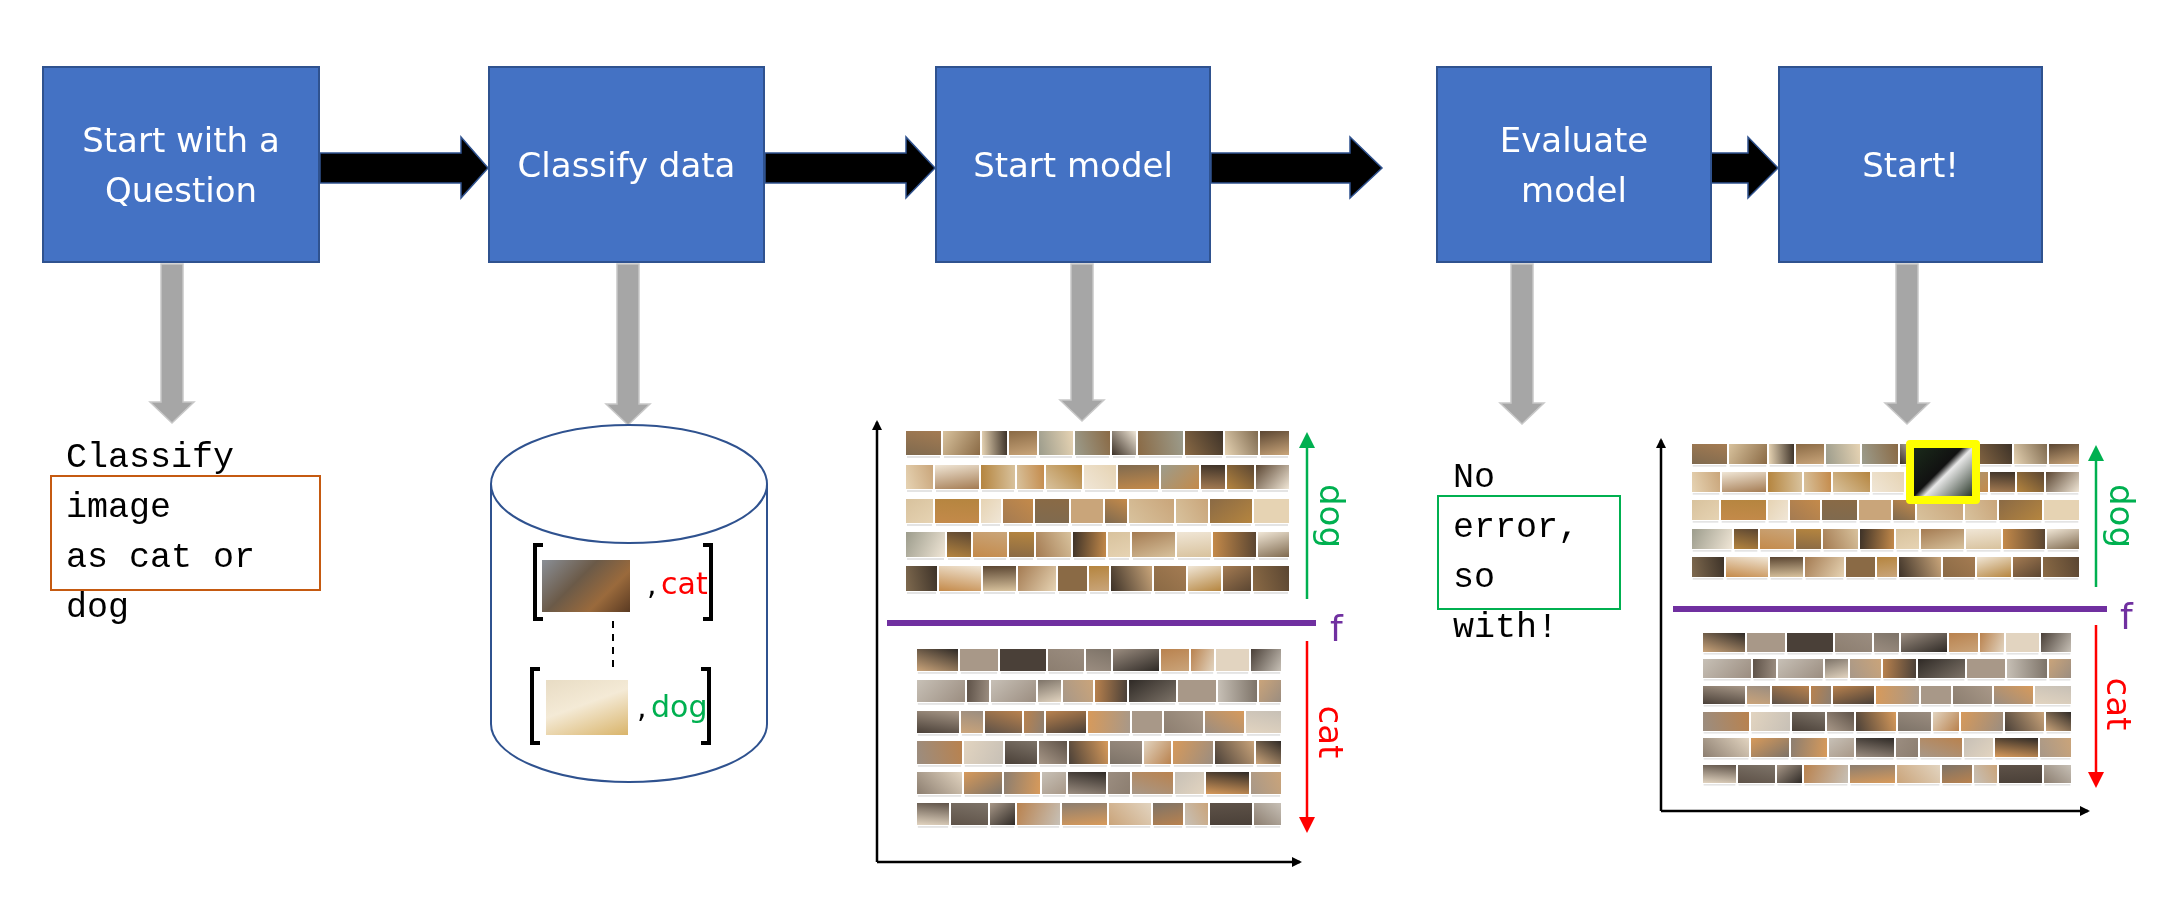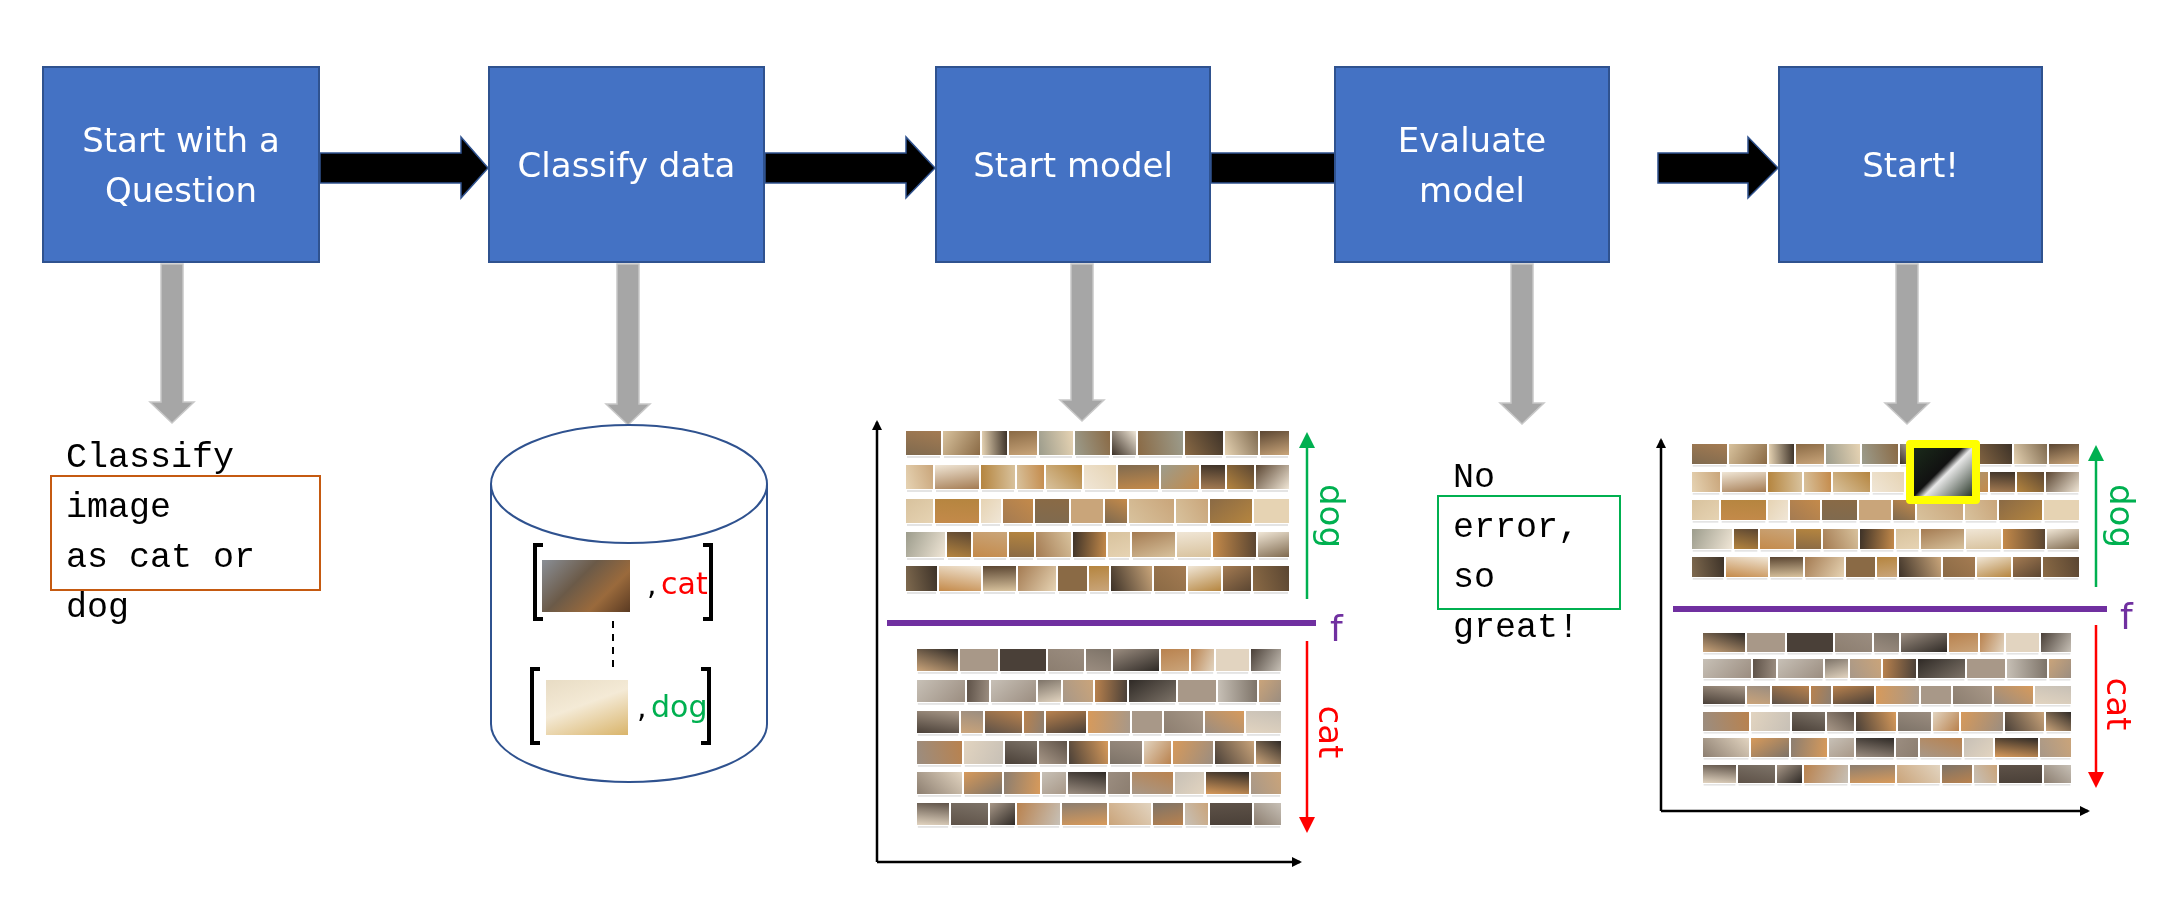--- a/index.html
+++ b/index.html
@@ -79,21 +79,21 @@
 <div class="step" style="left:42px;width:278px;">
     <span>Start with a
 Question</span>
   </div>
 <div class="step" style="left:488px;width:277px;">
     <span>Classify data</span>
   </div>
 <div class="step" style="left:935px;width:276px;">
     <span>Start model</span>
   </div>
-<div class="step" style="left:1334px;width:276px;">
+<div class="step" style="left:1436px;width:276px;">
     <span>Evaluate
 model</span>
   </div>
 <div class="step" style="left:1778px;width:265px;">
     <span>Start!</span>
   </div>
 
 <div class="textbox" style="left:50px;top:475px;width:271px;height:116px;border:2px solid #c55a11;">
   <span>Classify image
 as cat or dog</span>
@@ -246,21 +246,21 @@
       <div class="tile" style="width: 43.9778px; height: 24.05px; border: 1px solid rgb(255, 255, 255); box-sizing: border-box; background: linear-gradient(177deg, rgb(94, 82, 72), rgb(74, 64, 56)); box-shadow: rgb(228, 228, 228) 0px 3.7px 0px -1.85px;"></div>
       <div class="tile" style="width: 28.893px; height: 24.05px; border: 1px solid rgb(255, 255, 255); box-sizing: border-box; background: linear-gradient(39deg, rgb(140, 126, 112), rgb(199, 192, 182)); box-shadow: rgb(228, 228, 228) 0px 3.7px 0px -1.85px;"></div>
     </div>
   </div>
 <span class="rot" style="left:1300px;top:496px;color:#00b050;">dog</span>
 <span class="rot" style="left:1305px;top:712px;color:#ff0000;">cat</span>
 <span class="lbl" style="left:1330px;top:608px;color:#7030a0;font-size:36px;">f</span>
 
 <div class="textbox" style="left:1437px;top:495px;width:184px;height:115px;border:2px solid #00b050;">
   <span>No error,
-so great!</span>
+so with!</span>
 </div>
 
 <div class="grid" id="deploy-dog-grid" style="left:1691px;top:443px;width:389px;height:141px;">
     <div style="display: flex; width: 389px; height: 28.2px;">
       <div class="tile" style="width: 37.3327px; height: 21.996px; border: 1px solid rgb(255, 255, 255); box-sizing: border-box; background: linear-gradient(13deg, rgb(127, 106, 79), rgb(164, 123, 82)); box-shadow: rgb(228, 228, 228) 0px 3.384px 0px -1.692px;"></div>
       <div class="tile" style="width: 39.2569px; height: 21.996px; border: 1px solid rgb(255, 255, 255); box-sizing: border-box; background: linear-gradient(120deg, rgb(216, 194, 157), rgb(138, 106, 69)); box-shadow: rgb(228, 228, 228) 0px 3.384px 0px -1.692px;"></div>
       <div class="tile" style="width: 27.0813px; height: 21.996px; border: 1px solid rgb(255, 255, 255); box-sizing: border-box; background: linear-gradient(87deg, rgb(230, 211, 179), rgb(61, 50, 40)); box-shadow: rgb(228, 228, 228) 0px 3.384px 0px -1.692px;"></div>
       <div class="tile" style="width: 30.5947px; height: 21.996px; border: 1px solid rgb(255, 255, 255); box-sizing: border-box; background: linear-gradient(169deg, rgb(138, 106, 69), rgb(201, 165, 122)); box-shadow: rgb(228, 228, 228) 0px 3.384px 0px -1.692px;"></div>
       <div class="tile" style="width: 36.0421px; height: 21.996px; border: 1px solid rgb(255, 255, 255); box-sizing: border-box; background: linear-gradient(79deg, rgb(156, 156, 140), rgb(230, 211, 179)); box-shadow: rgb(228, 228, 228) 0px 3.384px 0px -1.692px;"></div>
       <div class="tile" style="width: 37.7693px; height: 21.996px; border: 1px solid rgb(255, 255, 255); box-sizing: border-box; background: linear-gradient(75deg, rgb(156, 156, 140), rgb(138, 106, 69)); box-shadow: rgb(228, 228, 228) 0px 3.384px 0px -1.692px;"></div>

